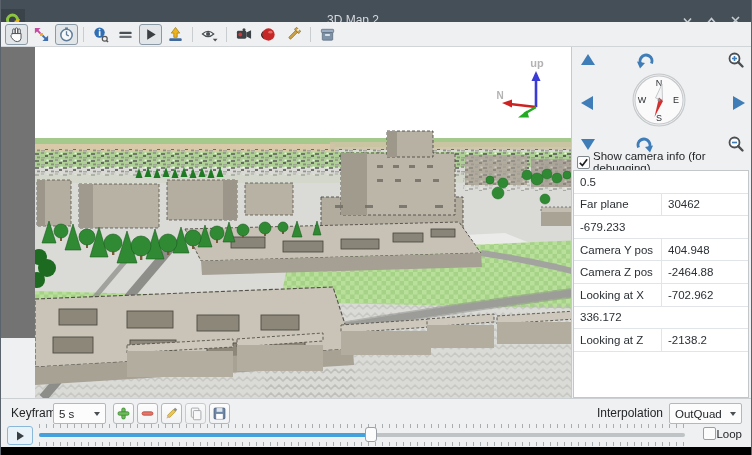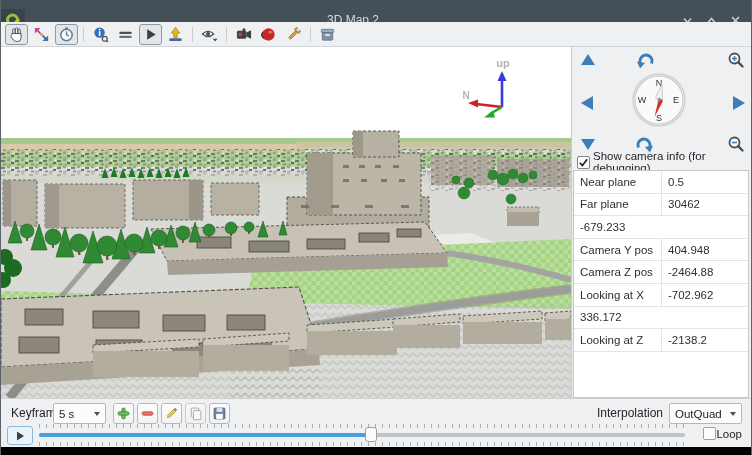--- a/index.html
+++ b/index.html
@@ -15,21 +15,21 @@
   .titlebar .logo{width:24px;height:22px;background:#3a424a;display:flex;align-items:center;justify-content:center;}
   .titlebar .title{flex:1;text-align:center;color:#d6dade;font-size:12px;}
   .win-controls{display:flex;align-items:center;gap:12px;padding-right:10px;}
   .win-btn{width:12px;height:12px;display:flex;align-items:center;justify-content:center;cursor:default;}
   
   .toolbar{position:absolute;left:0;top:22px;right:0;height:25px;background:#eff0f1;border-bottom:1px solid #d2d5d8;display:flex;align-items:center;padding-left:4px;gap:2px;}
   .tool-btn{width:23px;height:21px;display:flex;align-items:center;justify-content:center;border:1px solid transparent;border-radius:3px;}
   .tool-btn.active{border-color:#8b9aa7;background:#e2e6e9;}
   .tool-sep{width:1px;height:15px;background:#c9cdd0;margin:0 3px;}
   
-  .viewport{position:absolute;left:0;top:47px;width:570px;height:291px;background:#bef264;}
+  .viewport{position:absolute;left:0;top:47px;width:570px;height:291px;background:#737373;padding-left:34px;}
   .viewport svg{display:block;}
   
   .panel{position:absolute;left:570px;top:47px;width:180px;height:351px;background:#eff0f1;border-left:1px solid #c6cacd;}
   .nav-abs{position:absolute;}
   .checkbox-row{position:absolute;left:5px;top:103px;display:flex;align-items:center;gap:3px;font-size:11.5px;color:#232629;}
   .cb-box{width:13px;height:13px;background:#fcfcfc;border:1px solid #7f868c;border-radius:2px;display:flex;align-items:center;justify-content:center;}
   .camera-table{position:absolute;left:1px;top:123px;right:2px;bottom:0;background:#fff;border:1px solid #c3c7ca;font-size:11.5px;color:#2b3035;overflow:hidden;}
   .ct-row{height:22.6px;display:grid;grid-template-columns:88px 1fr;align-items:center;border-bottom:1px solid #e2e5e7;}
   .ct-row .lbl{padding-left:6px;border-right:1px solid #e2e5e7;height:100%;display:flex;align-items:center;}
   .ct-row .val{padding-left:6px;}
@@ -487,21 +487,20 @@
       <span class="cb-box">
         <svg width="11" height="11" viewBox="0 0 12 12">
             <polyline points="2,6.5 4.8,9.3 10,2.5" fill="none" stroke="#1a1d20" stroke-width="1.8"></polyline>
           </svg>
       </span>
       <span>Show camera info (for debugging)</span>
     </div>
 
     <div class="camera-table">
       <div class="ct-row">
-          <span class="lbl">Near plane</span>
           <span class="val">0.5</span>
         </div>
       <div class="ct-row">
           <span class="lbl">Far plane</span>
           <span class="val">30462</span>
         </div>
       <div class="ct-row">
           <span class="val">-679.233</span>
         </div>
       <div class="ct-row">

